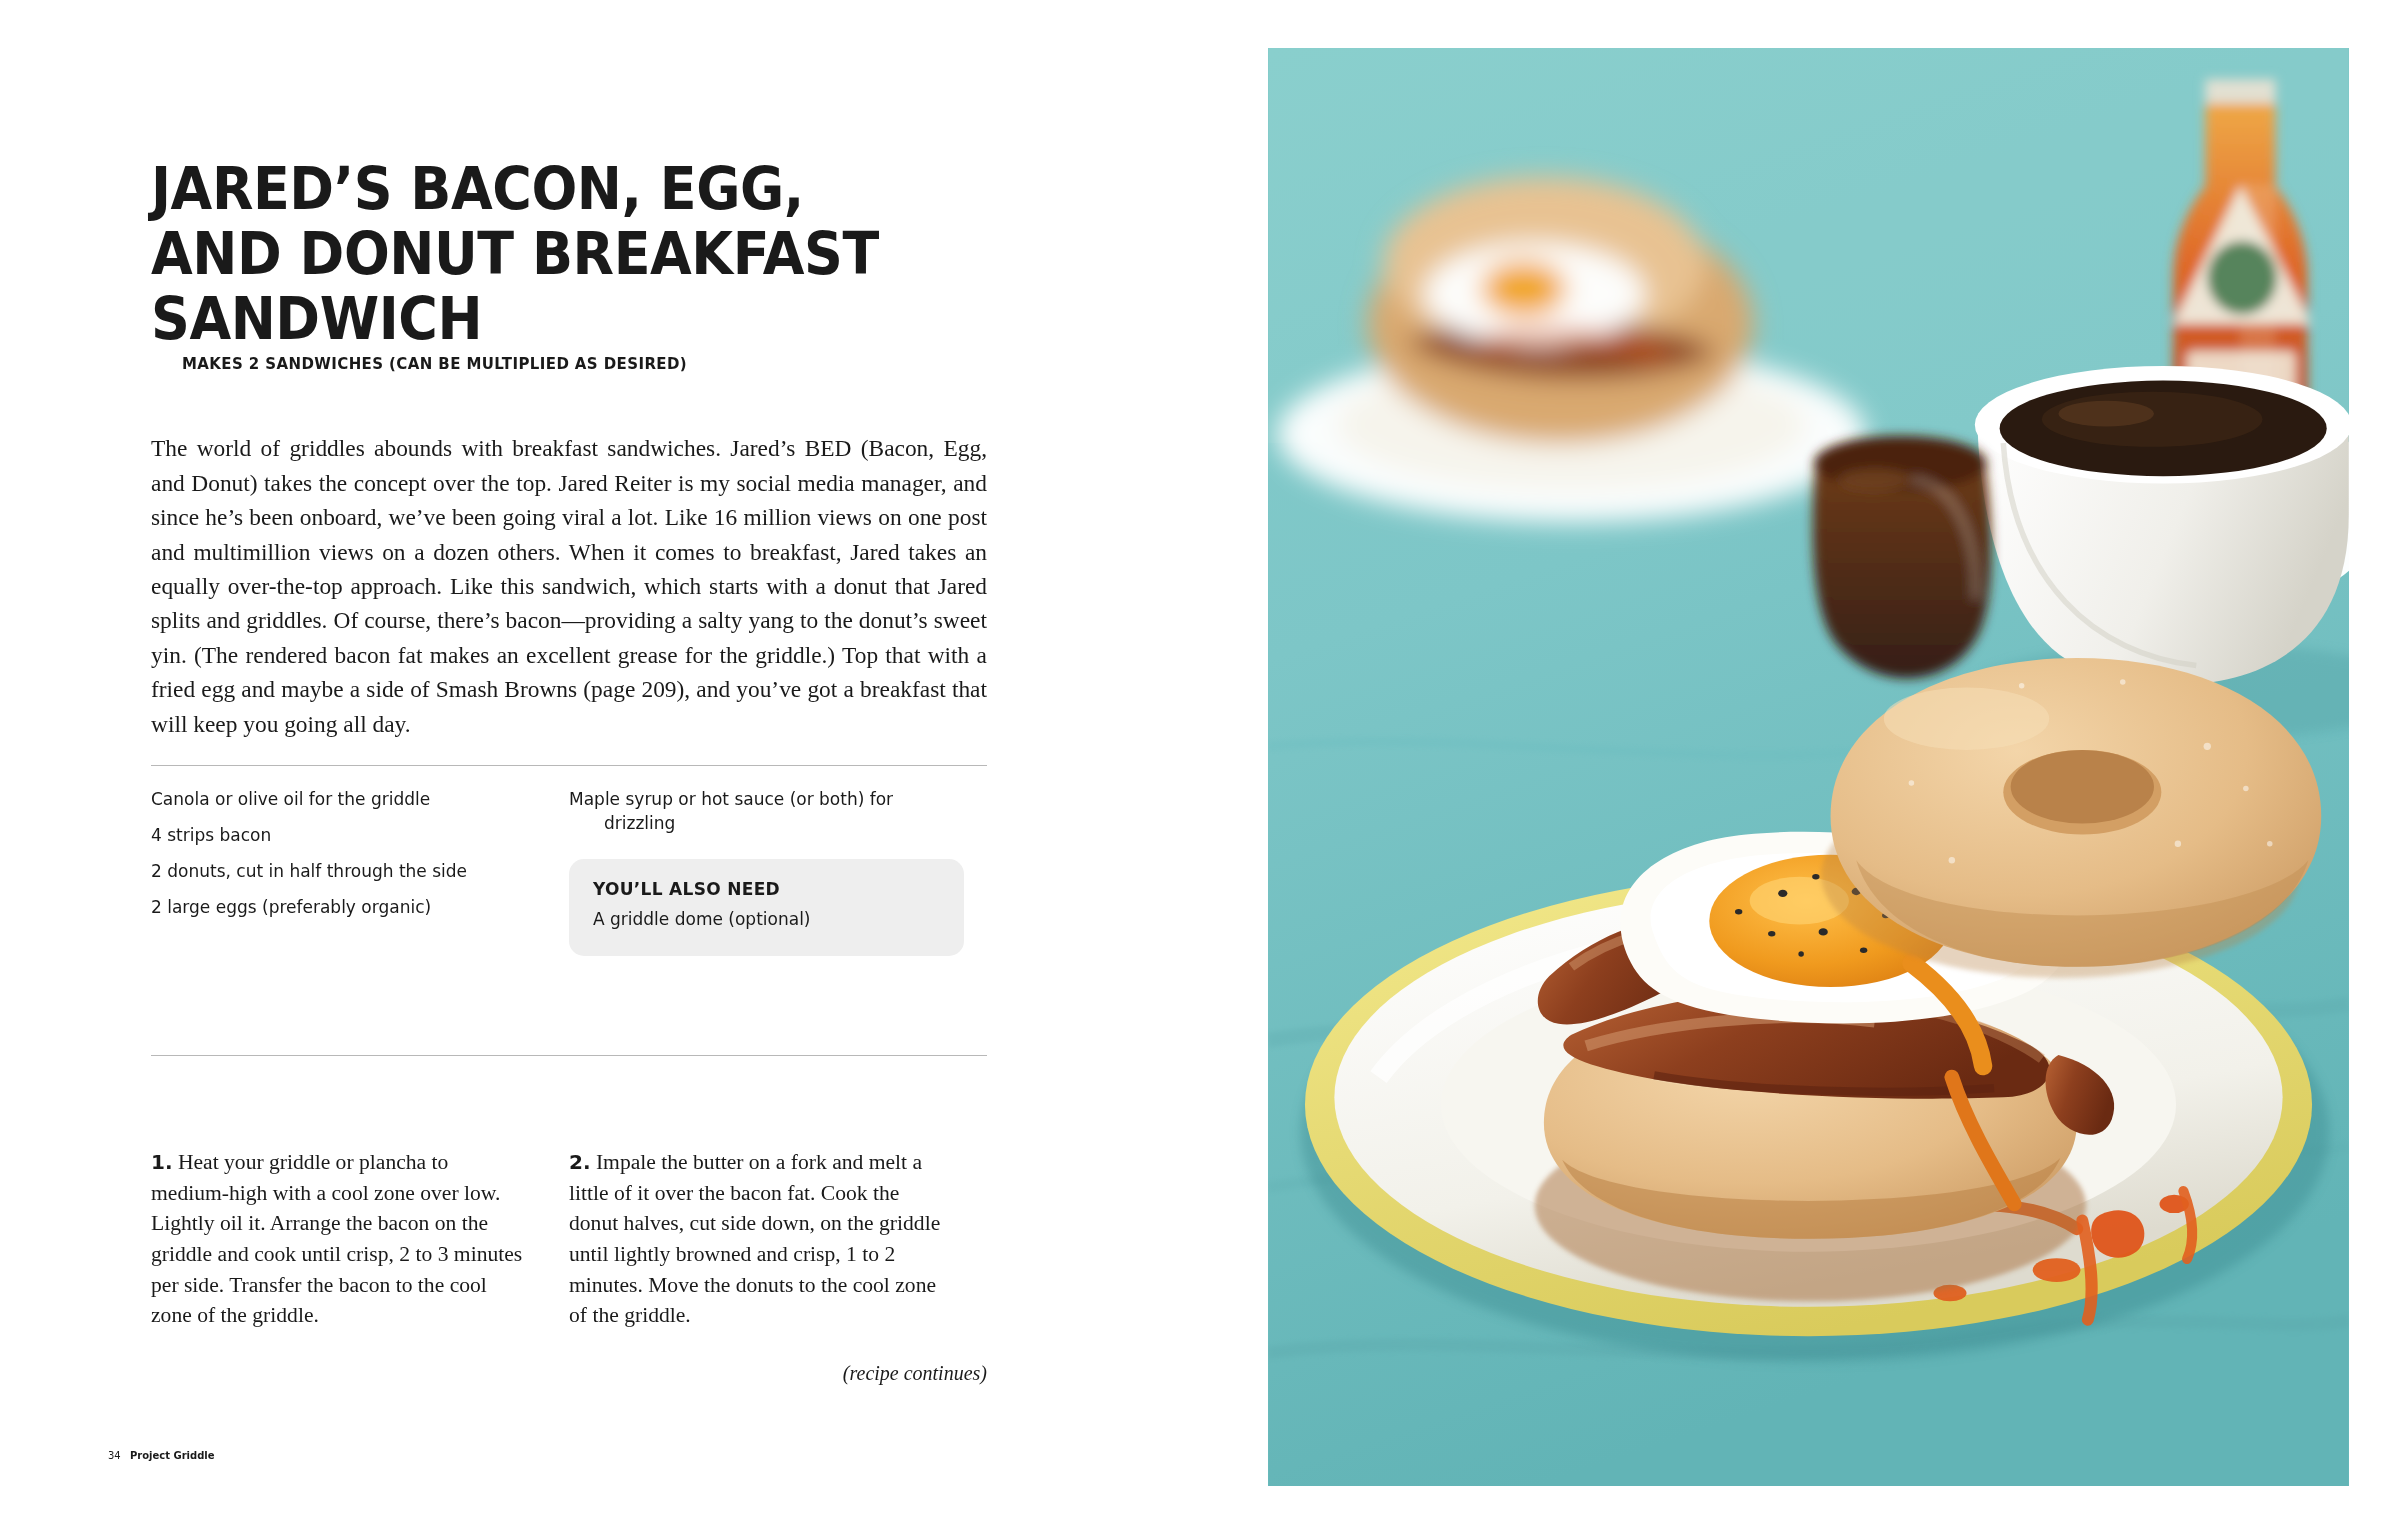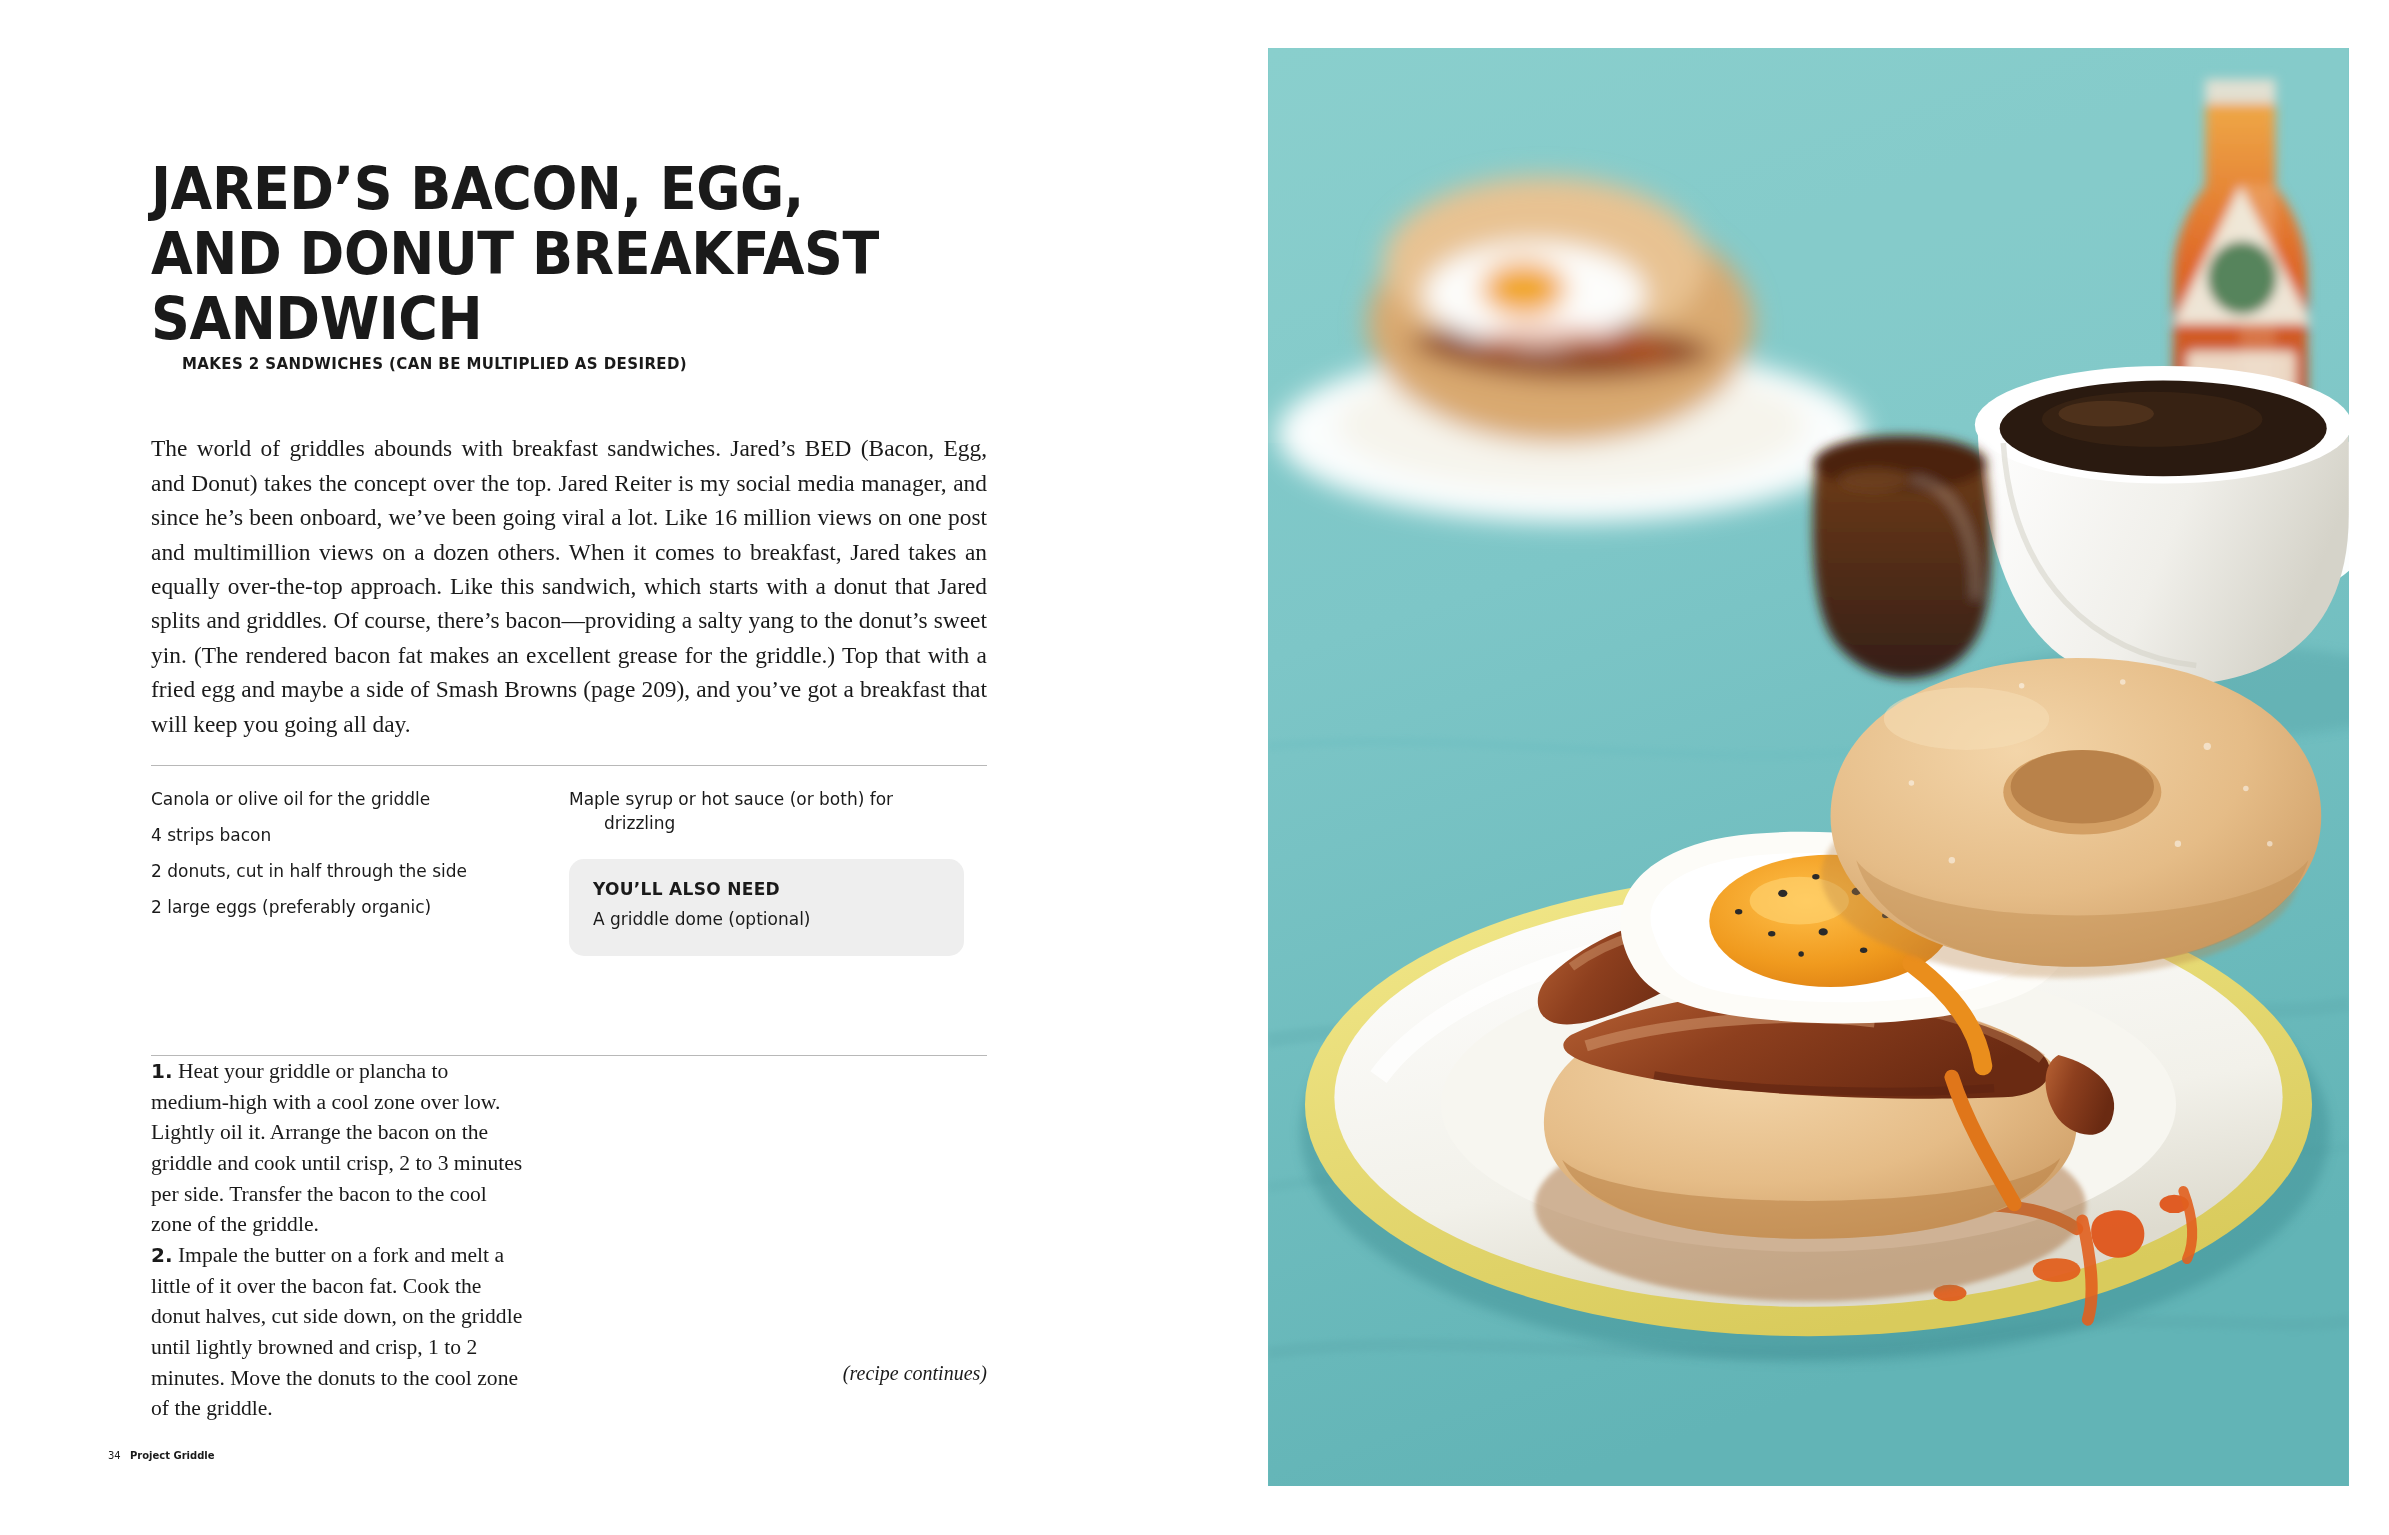--- a/index.html
+++ b/index.html
@@ -112,24 +112,23 @@
   }
   .also-need-item {
     font-family: "DejaVu Sans", sans-serif;
     font-size: 17px;
     color: #1a1a1a;
     line-height: 1.4;
   }
 
   .steps {
     position: absolute;
-    left: 151px; top: 1056px;
+    left: 151px; top: 1147px;
     width: 836px;
     display: flex;
-    flex-direction: column;
   }
   .step-col {
     width: 418px;
     padding-right: 42px;
   }
   .step-body {
     font-family: "Liberation Serif", serif;
     font-size: 21.6px;
     line-height: 1.42;
     color: #1a1a1a;

